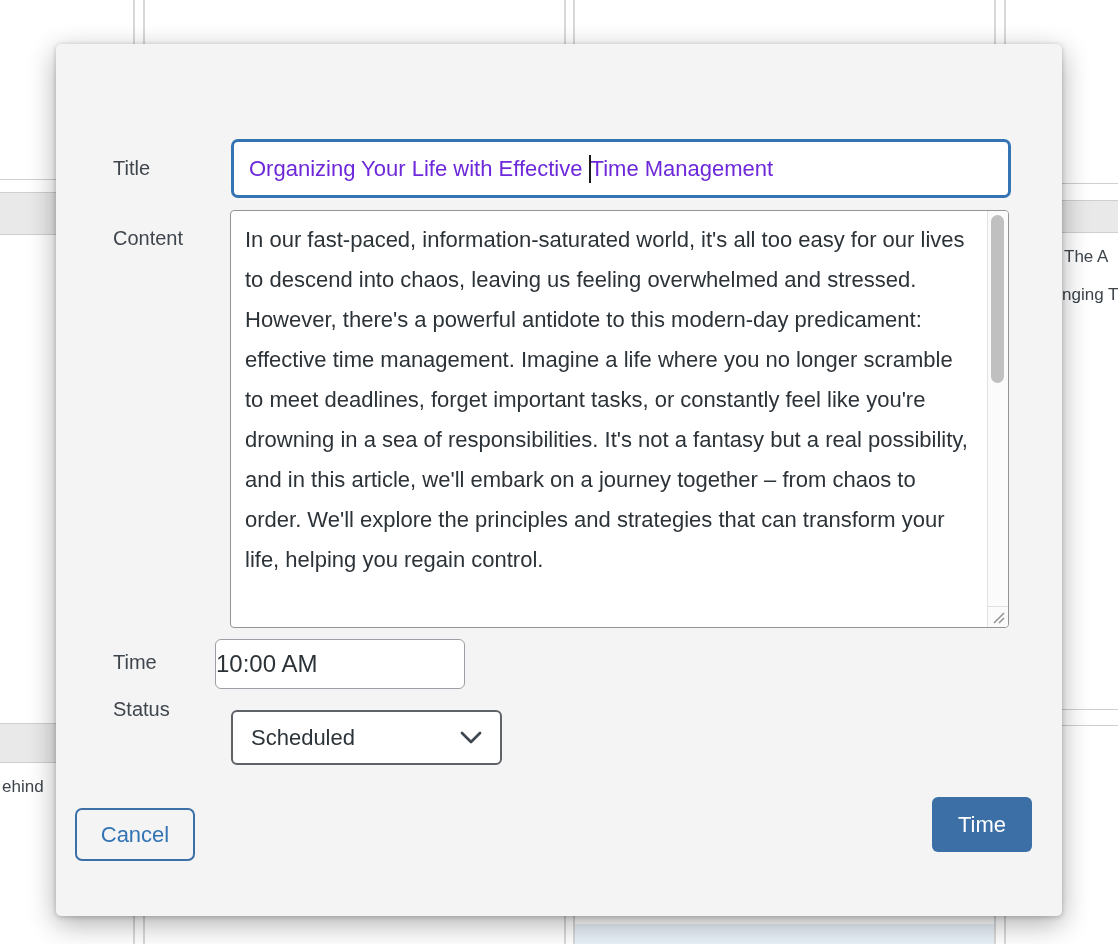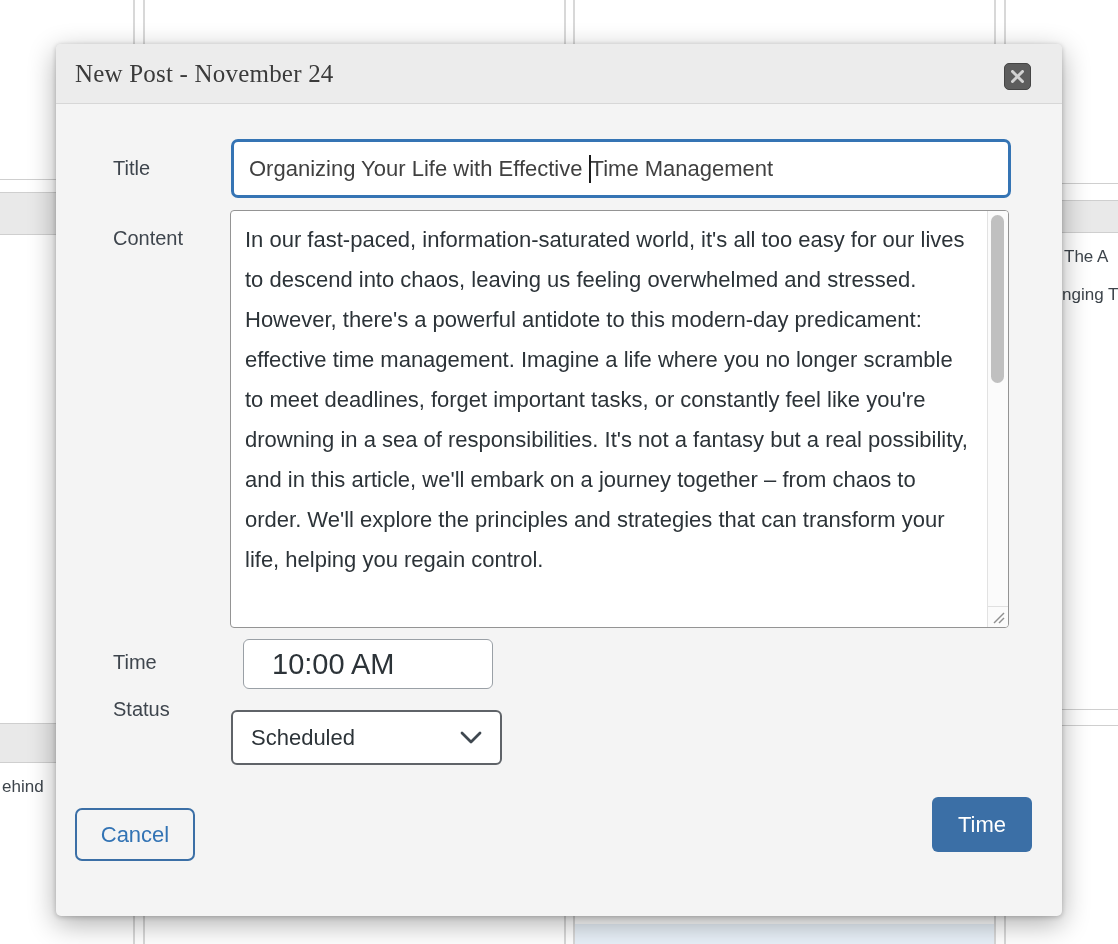--- a/index.html
+++ b/index.html
@@ -38,21 +38,21 @@
     display:flex; align-items:center; justify-content:center;
     box-sizing:border-box; cursor:pointer; padding:0;
   }
 
   .field-label { position:absolute; left:17px; font-size:20px; color:#3e454d;margin-left:40px; }
 
   .title-input {
     position:absolute; left:175px; top:95px; width:780px; height:59px;
     background:#fff; border:3px solid #3574b4; border-radius:7px;
     box-sizing:border-box; display:flex; align-items:center;
-    padding:0 15px; font-size:22px; color:#404040; overflow:hidden;
+    padding:0 15px; font-size:22px; color:#6d28d9; overflow:hidden;
   }
   .title-input .seg { white-space:pre; }
   .caret { display:inline-block; width:2px; height:28px; background:#1a1a1a;
            vertical-align:middle; }
 
   .content-wrap { position:absolute; left:174px; top:166px; width:779px; height:418px; }
   textarea.content {
     width:100%; height:100%; box-sizing:border-box; display:block;
     background:#fff; border:1px solid #949494; border-radius:4px;
     padding:9px 40px 9px 14px; font-family:"Liberation Sans", sans-serif;
@@ -69,23 +69,23 @@
     background:#c0c0c0; border-radius:7px; cursor:pointer;
   }
   .resize-corner {
     position:absolute; right:0; bottom:0; width:20px; height:21px;
     border-top:1px solid #e0e0e0; display:flex; align-items:flex-end;
     justify-content:flex-end; padding:0 3px 3px 0; box-sizing:border-box;
     cursor:nwse-resize;
   }
 
   input.time-input {
-    position:absolute; left:187px; top:595px; width:250px; height:50px;
+    position:absolute; left:159px; top:595px; width:250px; height:50px;
     box-sizing:border-box; background:#fff; border:1px solid #9aa0a6;
-    border-radius:6px; padding:0 28px; font-size:29px; color:#2c3338;
+    border-radius:6px; padding:0 0; font-size:24px; color:#2c3338;
     font-family:"Liberation Sans", sans-serif; outline:none;
   }
   .status-select {
     position:absolute; left:175px; top:666px; width:271px; height:55px;
     box-sizing:border-box; background:#fff; border:2px solid #5f6368;
     border-radius:6px; display:flex; align-items:center;
     justify-content:space-between; padding:0 18px; font-size:22px;
     color:#2c3338; cursor:pointer;
   }
 
@@ -130,29 +130,20 @@
 
   <div class="hline" style="left:1062px; top:183px; width:56px;"></div>
   <div class="graybar" style="left:1062px; top:200px; width:56px; height:33px;"></div>
   <div class="hline" style="left:1062px; top:709px; width:56px;"></div>
   <div class="hline" style="left:1062px; top:725px; width:56px;"></div>
   <div class="bg-text" style="left:1064px; top:247px;">The A</div>
   <div class="bg-text" style="left:1062px; top:285px;">nging T</div>
 
   <div class="modal">
 
-    <div class="modal-header">
-      <div class="modal-title">New Post - November 24</div>
-      <button class="close-btn">
-        <svg width="13" height="13" viewBox="0 0 13 13">
-          <line x1="1.5" y1="1.5" x2="11.5" y2="11.5" stroke="#d2d2d2" stroke-width="3" stroke-linecap="round"></line>
-          <line x1="11.5" y1="1.5" x2="1.5" y2="11.5" stroke="#d2d2d2" stroke-width="3" stroke-linecap="round"></line>
-        </svg>
-      </button>
-    </div>
 
     <div class="field-label" style="top:113px;">Title</div>
     <div class="title-input" role="textbox">
       <span class="seg">Organizing Your Life with Effective </span>
         <span class="caret"></span>
         <span class="seg">Time Management</span>
     </div>
 
     <div class="field-label" style="top:183px;">Content</div>
     <div class="content-wrap">

